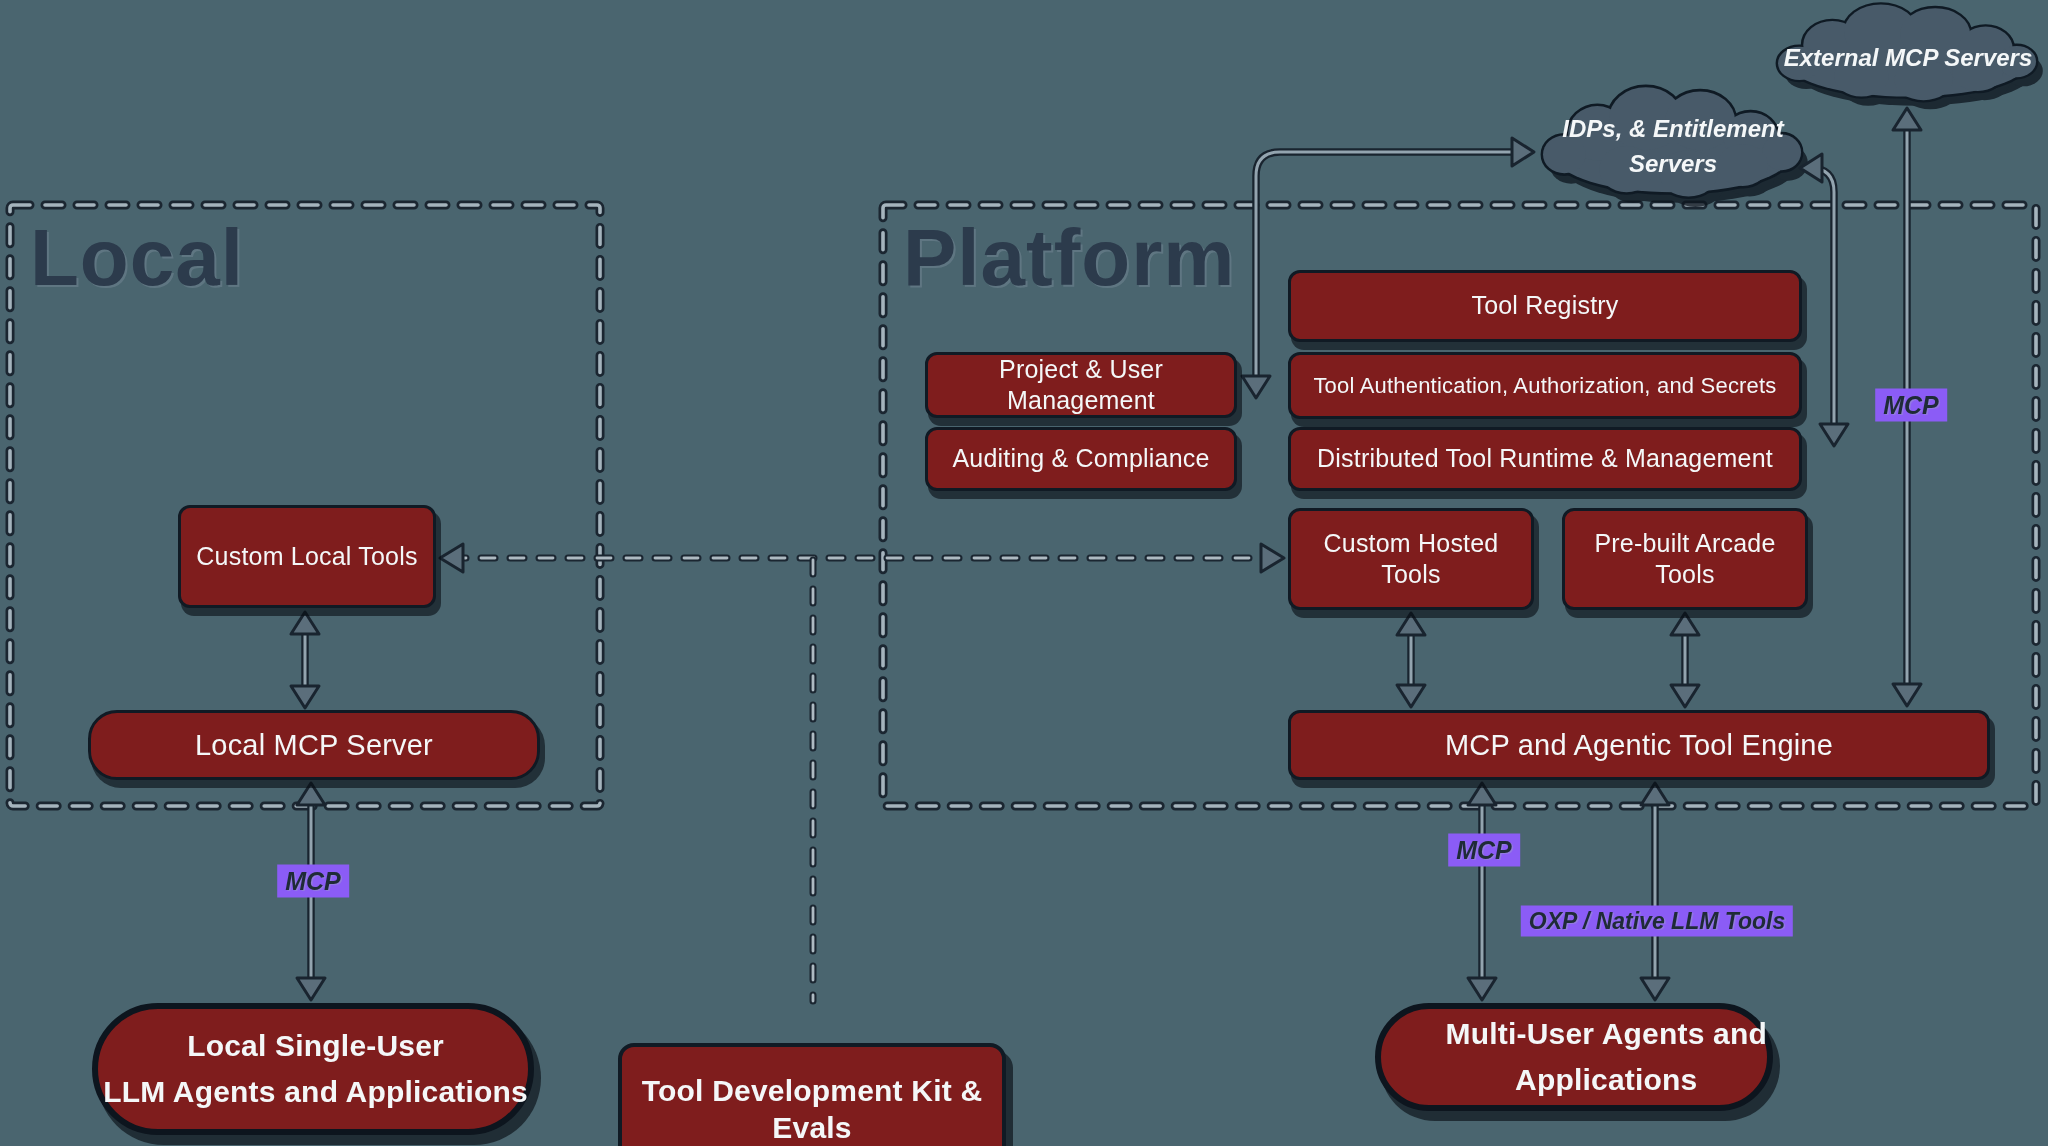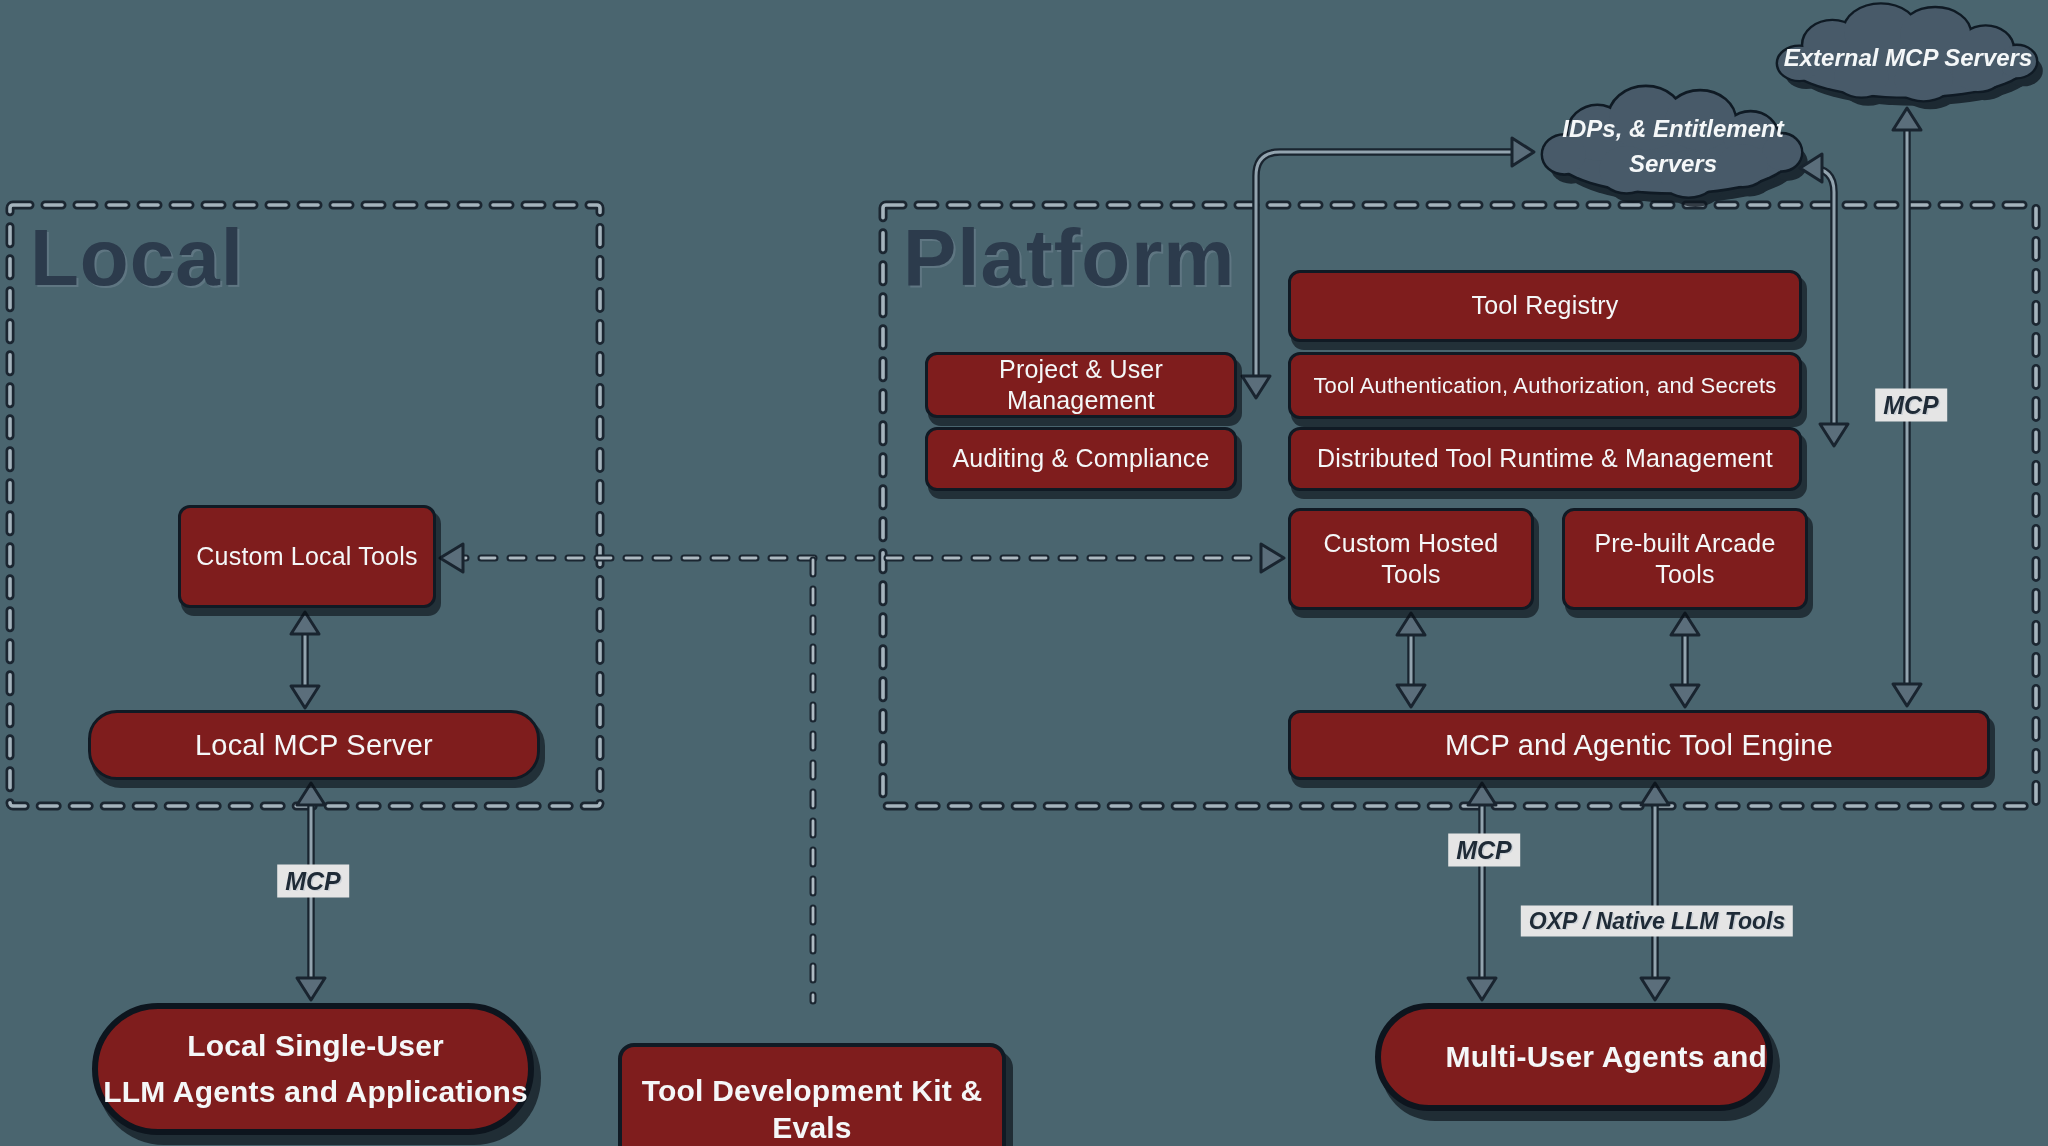--- a/index.html
+++ b/index.html
@@ -42,21 +42,21 @@
     position:absolute;z-index:2;color:#2c3b4c;font-weight:bold;font-size:80px;
     letter-spacing:1px;text-shadow:2px 2px 0 rgba(145,160,175,.30);
   }
   .cloudlabel{
     position:absolute;z-index:3;transform:translate(-50%,-50%);
     color:#f4f7f8;font-style:italic;font-weight:600;font-size:24px;
     text-align:center;line-height:35px;white-space:nowrap;
   }
   .elabel{
     position:absolute;z-index:3;transform:translate(-50%,-50%);
-    background:#e5e5e5;color:#1f2b37;font-style:italic;font-weight:bold;
+    background:#8b5cf6;color:#1f2b37;font-style:italic;font-weight:bold;
     font-size:25px;padding:2px 8px;white-space:nowrap;
     text-shadow:1.5px 1.5px 0 rgba(160,175,190,.35);
   }
   .elabel.small{font-size:23px;}
 </style>
 </head>
 <body>
 
 <div id="stage">
 
@@ -196,20 +196,21 @@
   <div class="node pill" style="left:92px;top:1003px;width:442px;height:132px;">
     <div>
       <div>Local Single-User</div>
       <div>LLM Agents and Applications</div>
     </div>
   </div>
   <div class="node tdk" style="left:618px;top:1003px;width:388px;height:132px;margin-top:40px;">Tool Development Kit &amp; Evals</div>
   <div class="node pill" style="left:1375px;top:1003px;width:398px;height:108px;">
     <div>
       <div>Multi-User Agents and</div>
+      <div>Applications</div>
     </div>
   </div>
 
   <div class="elabel" style="left:313px;top:881px;">MCP</div>
   <div class="elabel" style="left:1484px;top:850px;">MCP</div>
   <div class="elabel small" style="left:1657px;top:921px;">OXP / Native LLM Tools</div>
   <div class="elabel" style="left:1911px;top:405px;">MCP</div>
 
 </div>
 

